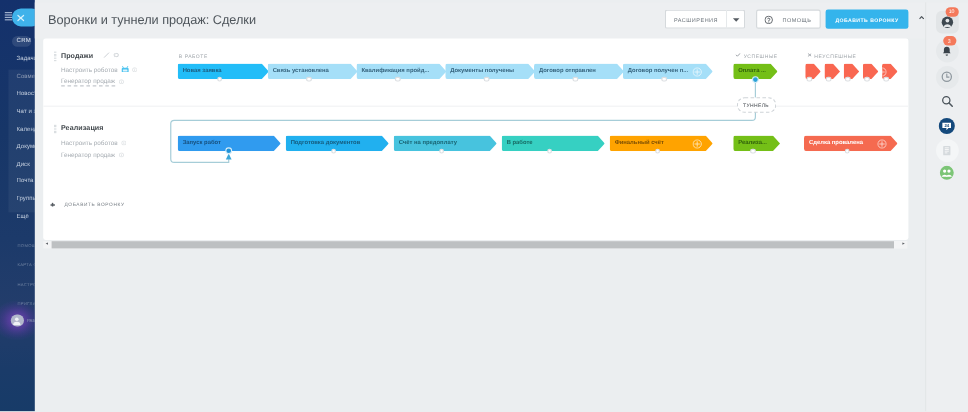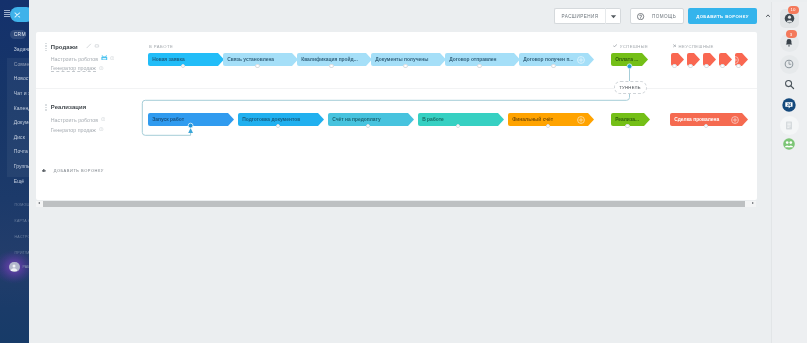--- a/index.html
+++ b/index.html
@@ -133,20 +133,23 @@
     <div class="sb-avatar">
       <svg width="8" height="8" viewBox="0 0 8 8">
         <circle cx="4" cy="4" r="4" fill="#b3b8cc"></circle>
         <circle cx="4" cy="3" r="1.5" fill="#f0f1f6"></circle>
         <path d="M0.9 8 a3.1 2.8 0 0 1 6.2 0 z" fill="#f0f1f6"></path>
       </svg>
     </div>
     <div class="sb-username">РАБОТА</div>
   </div>
 
+  <div class="hdr">
+    <div class="hdr-title">Воронки и туннели продаж: Сделки</div>
+  </div>
 
   <div class="btn" id="btn-ext">
       <span>РАСШИРЕНИЯ</span>
     </div>
   <div class="btn" id="btn-ext-arrow">
     <svg width="7" height="5" viewBox="0 0 7 5">
       <path d="M0.8 1.2 L6.2 1.2 L3.5 4.2 Z" fill="#555b61"></path>
     </svg>
   </div>
   <div class="btn" id="btn-help">

